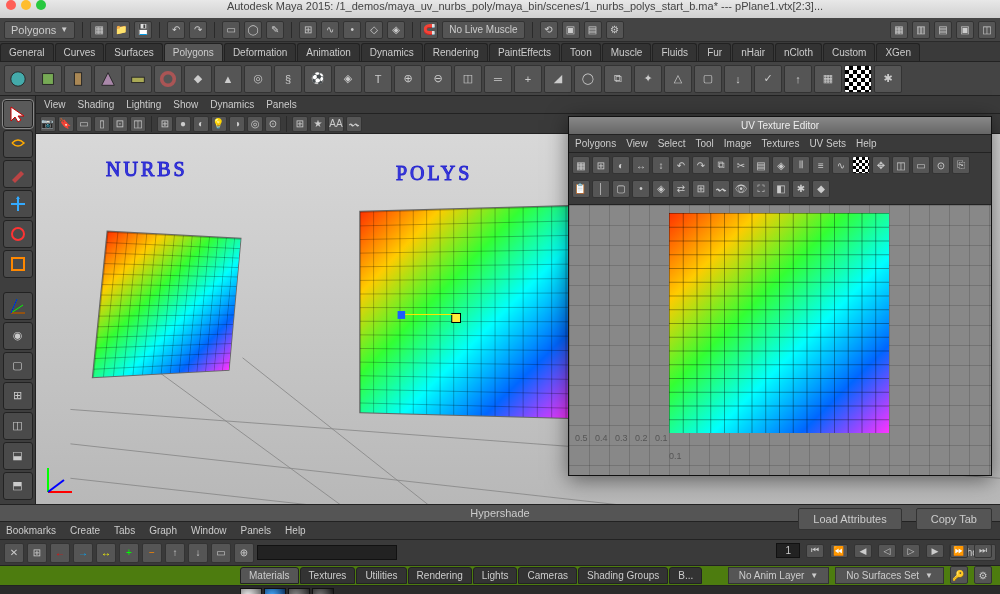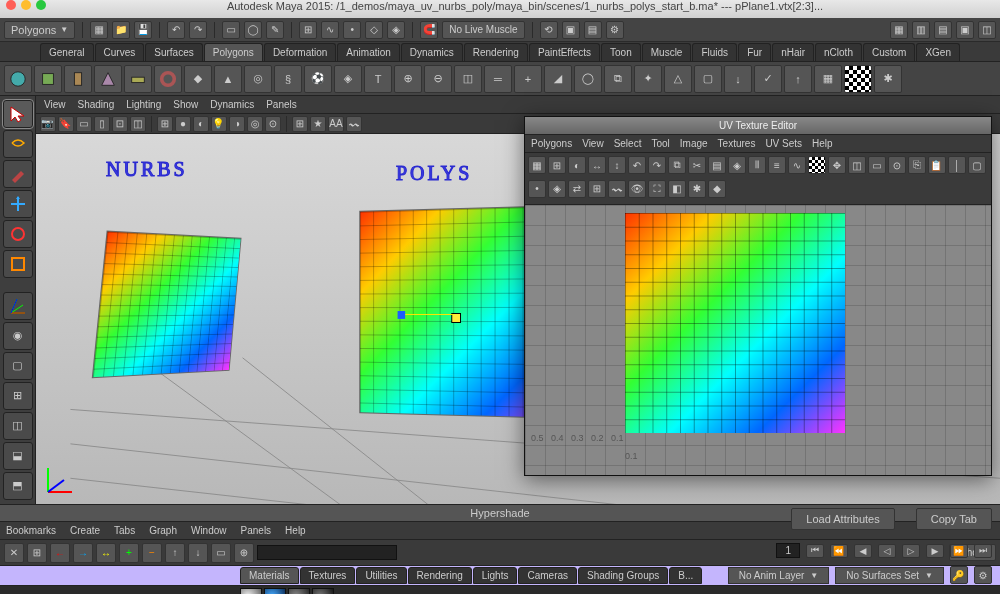--- a/index.html
+++ b/index.html
@@ -14,21 +14,21 @@
 
   
   .toprow { height: 24px; background:#444; border-bottom:1px solid #2a2a2a; display:flex; align-items:center; padding:0 4px; gap:4px; }
   .dropdown { background:#555; border:1px solid #333; border-radius:2px; padding:2px 6px; display:flex; align-items:center; gap:4px; font-size:11px; }
   .dropdown .chev { font-size:8px; }
   .ico { width:18px; height:18px; border:1px solid #333; border-radius:2px; background:#555; display:flex; align-items:center; justify-content:center; font-size:10px; cursor:pointer; }
   .ico.wide { width:auto; padding:0 6px; }
   .sep { width:1px; height:16px; background:#2a2a2a; margin:0 3px; }
 
   
-  .shelfTabs { height:20px; background:#3a3a3a; display:flex; align-items:flex-end; padding-left:40px; gap:1px; border-bottom:1px solid #222; font-size:10px; }
+  .shelfTabs { height:20px; background:#3a3a3a; display:flex; align-items:flex-end; gap:1px; border-bottom:1px solid #222; font-size:10px; }
   .shelfTabs .tab { padding:3px 8px; background:#333; border:1px solid #222; border-bottom:none; border-radius:3px 3px 0 0; cursor:pointer; }
   .shelfTabs .tab.active { background:#555; }
 
   
   .shelfIcons { height:34px; background:#444; display:flex; align-items:center; gap:2px; padding:0 4px; border-bottom:1px solid #222; overflow:hidden; }
   .shelfIcons .pico { width:28px; height:28px; background:#555; border:1px solid #333; border-radius:2px; display:flex; align-items:center; justify-content:center; }
   .pico svg { width:18px; height:18px; }
 
   
   .main { display:flex; height: calc(594px - 18px - 24px - 20px - 34px - 18px - 26px - 26px - 20px); position:relative; }
@@ -46,47 +46,47 @@
   .vpLabel { position:absolute; font-family:"Times New Roman",serif; font-size:20px; color:#3a3adf; letter-spacing:3px; font-weight:400; -webkit-text-stroke:1px #2a2ad0; }
 
   
   .plane { position:absolute; background: linear-gradient(135deg,#ff3300 0%,#ffcc00 20%,#33ff33 40%,#00ffff 60%,#0066ff 80%,#ff33ff 100%); border:1px solid #666; }
   .planeGrid { position:absolute; inset:0; background-image: linear-gradient(rgba(0,0,0,.25) 1px, transparent 1px), linear-gradient(90deg, rgba(0,0,0,.25) 1px, transparent 1px); }
 
   
   .attrTab { height:18px; background:#444; border-bottom:1px solid #222; display:flex; align-items:center; justify-content:center; font-size:10px; position:absolute; right:0; top:96px; width:200px; }
 
   
-  .uvPanel { position:absolute; right:8px; top:116px; width:468px; height:360px; background:#e5e5e5; border:1px solid #111; box-shadow:0 4px 20px rgba(0,0,0,.5); z-index:50; }
+  .uvPanel { position:absolute; right:8px; top:116px; width:424px; height:360px; background:#e5e5e5; border:1px solid #111; box-shadow:0 4px 20px rgba(0,0,0,.5); z-index:50; }
   .uvTitle { height:18px; background:linear-gradient(#888,#666); display:flex; align-items:center; justify-content:center; font-size:10px; color:#eee; border-bottom:1px solid #222; }
   .uvMenus { height:18px; background:#3a3a3a; display:flex; align-items:center; gap:10px; padding:0 6px; font-size:10px; border-bottom:1px solid #222; }
   .uvTools { background:#3a3a3a; padding:3px; display:flex; flex-wrap:wrap; gap:2px; border-bottom:1px solid #222; }
   .uvTools .ico { width:18px; height:18px; }
   .uvCanvas { flex:1; background:#888; position:relative; height:calc(100% - 18px - 18px - 52px); overflow:hidden; }
   .uvGrid { position:absolute; inset:0; background-image: linear-gradient(rgba(0,0,0,.15) 1px,transparent 1px), linear-gradient(90deg,rgba(0,0,0,.15) 1px,transparent 1px); background-size: 20px 20px; }
   .uvTex { position:absolute; left:100px; top:8px; width:220px; height:220px; background: linear-gradient(135deg,#ff3300 0%,#ffcc00 20%,#33ff33 40%,#00ffff 60%,#0066ff 80%,#ff33ff 100%); }
   .uvTexGrid { position:absolute; inset:0; background-image: linear-gradient(rgba(0,0,0,.35) 1px,transparent 1px), linear-gradient(90deg,rgba(0,0,0,.35) 1px,transparent 1px); background-size: 13.75px 13.75px; }
   .uvAxisLabel { position:absolute; font-size:9px; color:#555; }
 
   
   .hsbar { height:18px; background:#555; border-top:1px solid #222; border-bottom:1px solid #222; display:flex; align-items:center; justify-content:center; font-size:11px; }
 
   
   .hsMenus { height:18px; background:#3a3a3a; display:flex; align-items:center; gap:14px; padding:0 6px; font-size:10px; border-bottom:1px solid #222; }
   .hsTools { height:26px; background:#3a3a3a; display:flex; align-items:center; gap:3px; padding:0 4px; border-bottom:1px solid #222; }
   .hsTools .ico { width:20px; height:20px; }
   .hsTools .showbtn { margin-left:auto; background:#555; border:1px solid #333; padding:2px 10px; border-radius:2px; font-size:10px; }
-  .hsTabs { height:20px; background:#c4b5fd; display:flex; align-items:center; gap:1px; padding-left:240px; font-size:10px; border-bottom:1px solid #222; overflow:hidden; }
+  .hsTabs { height:20px; background:#4d7c0f; display:flex; align-items:center; gap:1px; padding-left:240px; font-size:10px; border-bottom:1px solid #222; overflow:hidden; }
   .hsTabs .tab { padding:2px 8px; background:#333; border:1px solid #222; border-radius:3px 3px 0 0; }
   .hsTabs .tab.active { background:#555; }
   .hsBody { height:26px; background:#2a2a2a; display:flex; align-items:center; padding-left:240px; gap:2px; }
   .swatch { width:22px; height:22px; border:1px solid #111; background:#333; }
 
   
-  .rightBtns { position:absolute; right:8px; bottom:64px; display:flex; gap:21px; z-index:40; }
+  .rightBtns { position:absolute; right:8px; bottom:64px; display:flex; gap:14px; z-index:40; }
   .rightBtns .btn { background:#555; border:1px solid #333; padding:4px 14px; border-radius:2px; font-size:11px; }
   .timeline { position:absolute; right:8px; bottom:36px; display:flex; gap:6px; align-items:center; z-index:40; }
   .timeline .ico { width:18px; height:14px; background:#555; border:1px solid #333; display:flex; align-items:center; justify-content:center; font-size:9px; }
   .timeline .num { background:#222; border:1px solid #111; padding:1px 8px; font-size:10px; }
   .animRow { position:absolute; right:8px; bottom:10px; display:flex; gap:6px; align-items:center; z-index:40; }
   .animRow .dd { background:#555; border:1px solid #333; padding:2px 10px; font-size:10px; display:flex; gap:6px; align-items:center; }
 
   
   .gizmo { position:absolute; left:6px; bottom:6px; width:36px; height:36px; }
 </style>

